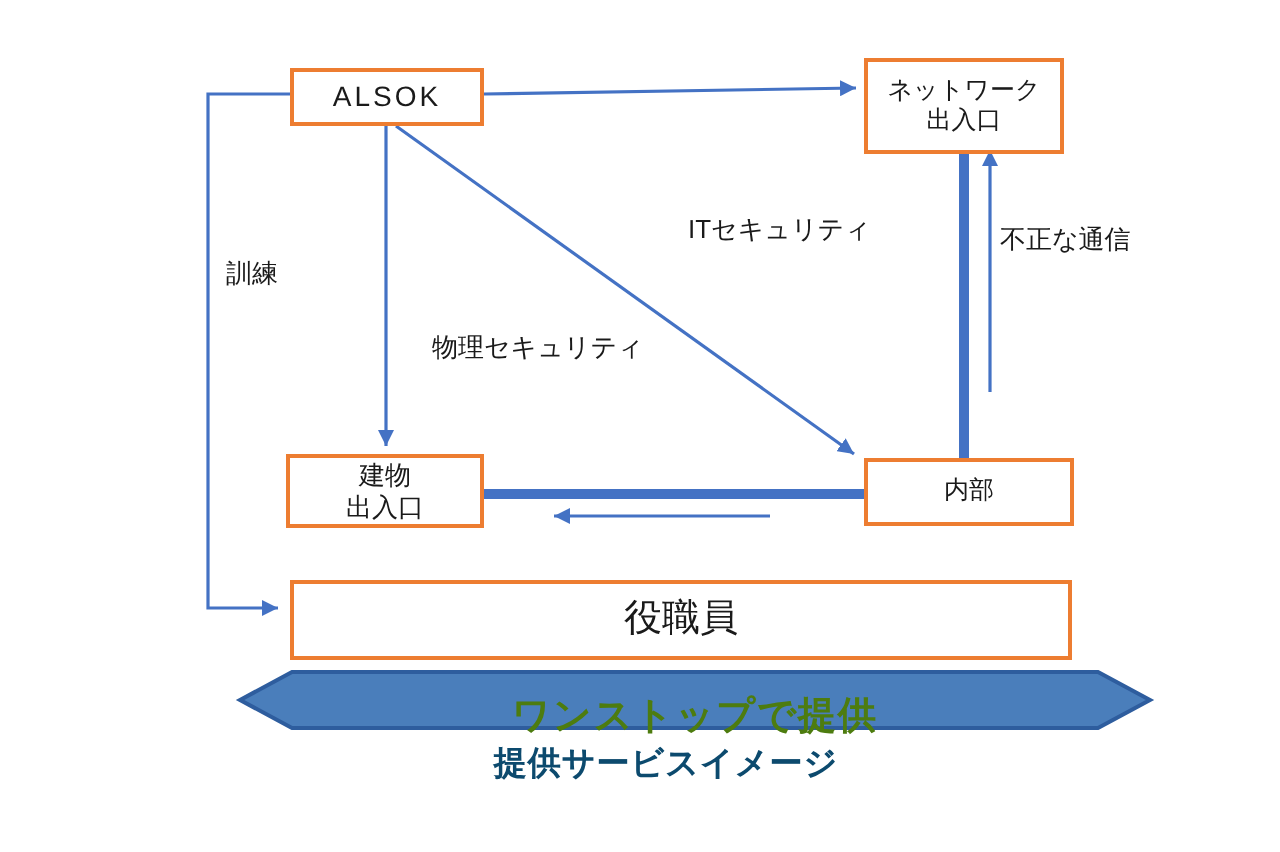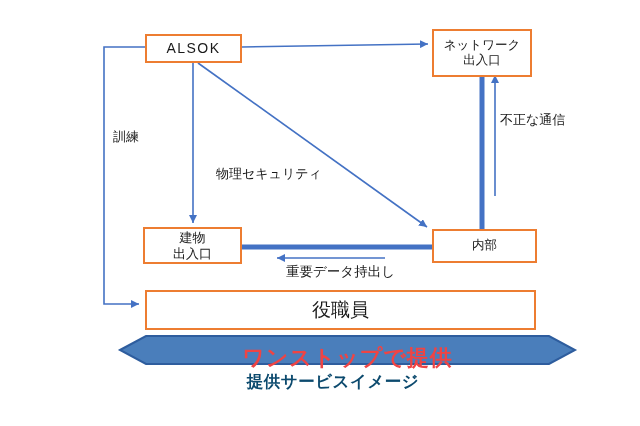--- a/index.html
+++ b/index.html
@@ -26,21 +26,21 @@
   .edge-label { position:absolute; z-index:2; font-size:13px; white-space:nowrap; }
   #label-training      { left:93px;  top:128px; }
   #label-physical      { left:196px; top:165px; }
   #label-it            { left:324px; top:106px; }
   #label-unauthorized  { left:480px; top:111px; }
   #label-data-removal  { left:266px; top:263px; font-size:13.5px; }
 
   #banner-label {
     position:absolute; z-index:2; left:100px; top:336px; width:455px; height:44px;
     display:flex; align-items:center; justify-content:center;
-    color:#ef4444; font-size:22px; font-weight:bold; letter-spacing:1px;
+    color:#4d7c0f; font-size:19px; font-weight:bold; letter-spacing:1px;
   }
   #caption {
     position:absolute; z-index:2; left:0; top:371px; width:626px;
     text-align:center; font-size:16.5px; font-weight:bold; color:#0c4a6e;
     letter-spacing:0.5px;
   }
 </style>
 </head>
 <body>
 
@@ -89,19 +89,19 @@
   <div class="node" id="node-internal">
     <span>内部</span>
   </div>
 
   <div class="node" id="node-staff">
     <span>役職員</span>
   </div>
 
   <div class="edge-label" id="label-training">訓練</div>
   <div class="edge-label" id="label-physical">物理セキュリティ</div>
+  <div class="edge-label" id="label-it">ITセキュリティ</div>
   <div class="edge-label" id="label-unauthorized">不正な通信</div>
-  <div class="edge-label" id="label-data-removal">重要データ持出し</div>
 
   <div id="banner-label">ワンストップで提供</div>
   <div id="caption">提供サービスイメージ</div>
 
 </div>
 
 </body></html>

